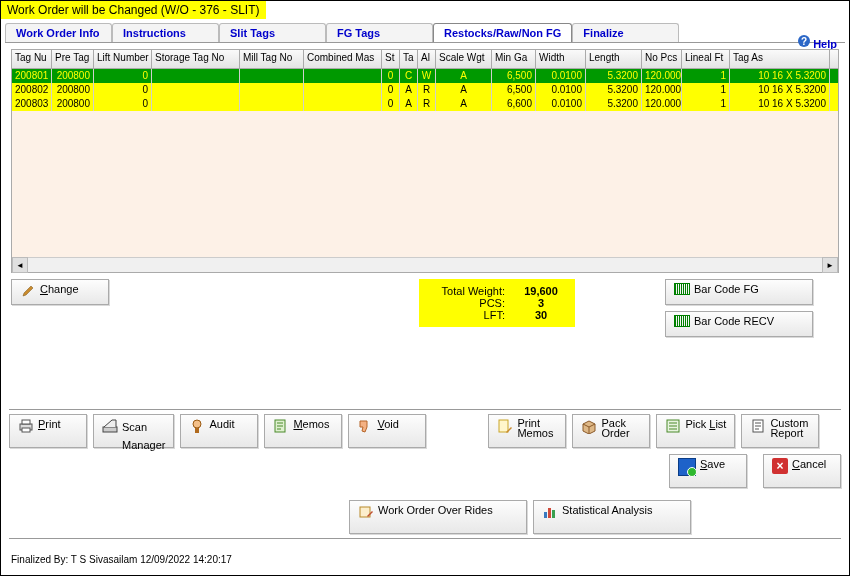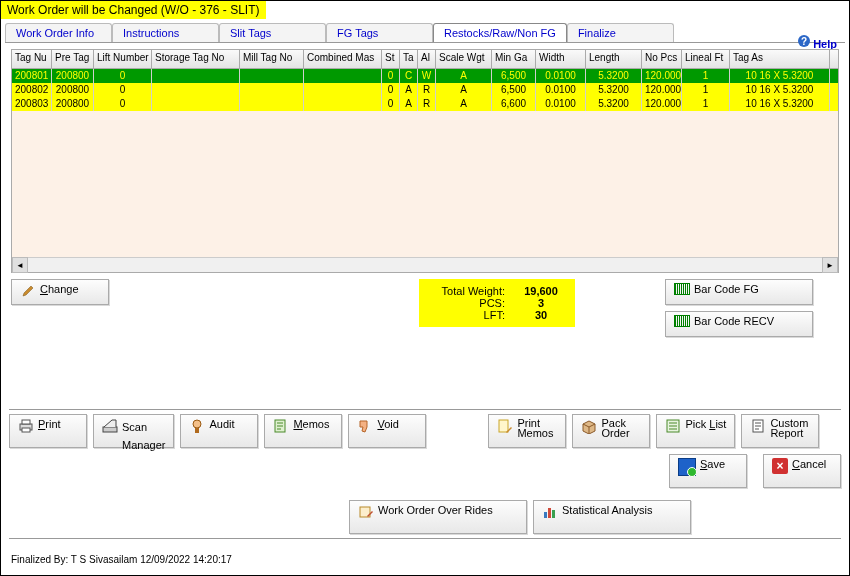--- a/index.html
+++ b/index.html
@@ -1,30 +1,30 @@
 <!DOCTYPE html>
 <html><head>
 <meta charset="utf-8">
 <style>
 html,body{margin:0;padding:0;font-family:"Segoe UI",Tahoma,Arial,sans-serif;font-size:11px;background:#fff;color:#000}
 body{width:850px;height:576px;position:relative;border:1px solid #000;box-sizing:border-box;overflow:hidden}
 .title-bar{background:#ffff00;padding:2px 6px;display:inline-block;font-size:12px}
 .tabs{display:flex;border-bottom:1px solid #999;margin:4px 4px 0 4px}
-.tab{padding:3px 10px;border:1px solid #bbb;border-bottom:none;border-radius:3px 3px 0 0;background:#f4f4f4;color:#0000cc;font-weight:normal;min-width:85px;font-size:11px;cursor:pointer;margin-right:0px}
+.tab{padding:3px 10px;border:1px solid #bbb;border-bottom:none;border-radius:3px 3px 0 0;background:#f4f4f4;color:#0000cc;font-weight:bold;min-width:85px;font-size:11px;cursor:pointer;margin-right:0px}
 .tab.active{background:#fff;color:#0000cc;border-color:#888}
 .help{position:absolute;top:32px;right:12px;color:#0000cc;text-decoration:underline;font-weight:bold;cursor:pointer}
 .help svg{vertical-align:middle;margin-right:2px}
 .grid-wrap{margin:6px 10px 0 10px;border:1px solid #aaa;height:222px;position:relative;background:#fdf1e7}
 .grid-head{display:flex;background:linear-gradient(#fafafa,#e4e4e4);border-bottom:1px solid #aaa;height:18px}
 .gh{border-right:1px solid #aaa;padding:2px 3px;box-sizing:border-box;font-size:10px;white-space:nowrap;overflow:hidden}
 .grid-body{}
 .gr{display:flex;height:14px}
 .gr.green{background:#009900;color:#ffff00}
 .gr.yellow{background:#ffff00;color:#000}
-.gc{border-right:1px solid #cfcfcf;padding:1px 3px;box-sizing:border-box;font-size:10px;white-space:nowrap;overflow:hidden;text-align:center}
+.gc{border-right:1px solid #cfcfcf;padding:1px 3px;box-sizing:border-box;font-size:10px;white-space:nowrap;overflow:hidden;text-align:right}
 .gc.l{text-align:left}
 .gc.c{text-align:center}
 .hscroll{position:absolute;left:0;right:0;bottom:0;height:14px;background:#f0f0f0;display:flex;align-items:center;justify-content:space-between;border-top:1px solid #ccc}
 .hscroll .a{width:14px;height:14px;background:#e0e0e0;border:1px solid #bbb;font-size:8px;display:flex;align-items:center;justify-content:center}
 .midrow{display:flex;margin:6px 10px 0 10px;align-items:flex-start;gap:10px}
 .btn{display:inline-flex;align-items:flex-start;gap:4px;padding:3px 8px;border:1px solid #aaa;background:linear-gradient(#fdfdfd,#e8e8e8);cursor:pointer;font-size:11px;min-height:18px;box-shadow:1px 1px 0 rgba(0,0,0,.15)}
 .btn u{text-decoration:underline}
 .change-btn{width:80px}
 .totals{background:#ffff00;border:none;padding:6px 16px;font-size:11px;margin-left:300px}
 .totals .trow{display:flex;gap:18px;justify-content:flex-end;align-items:center}

